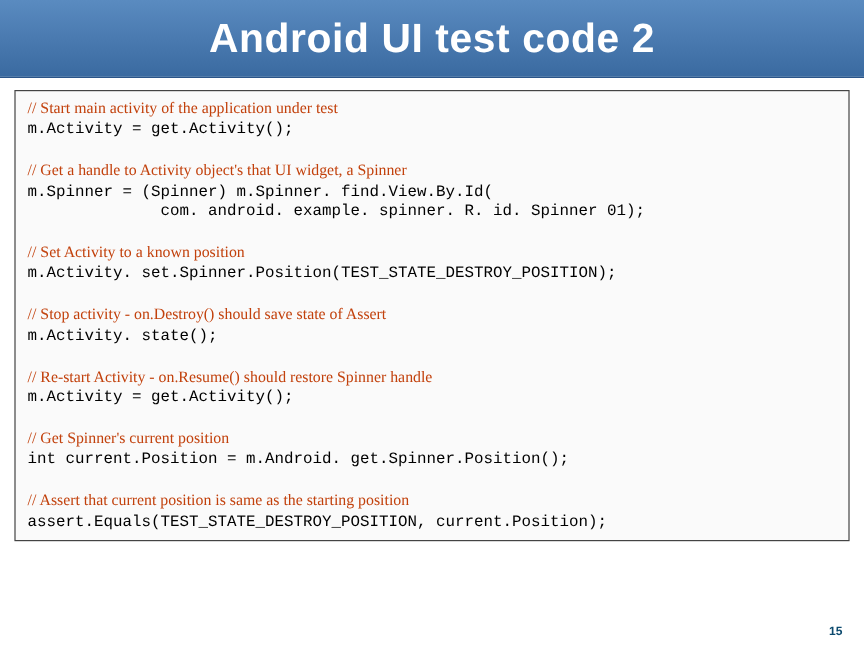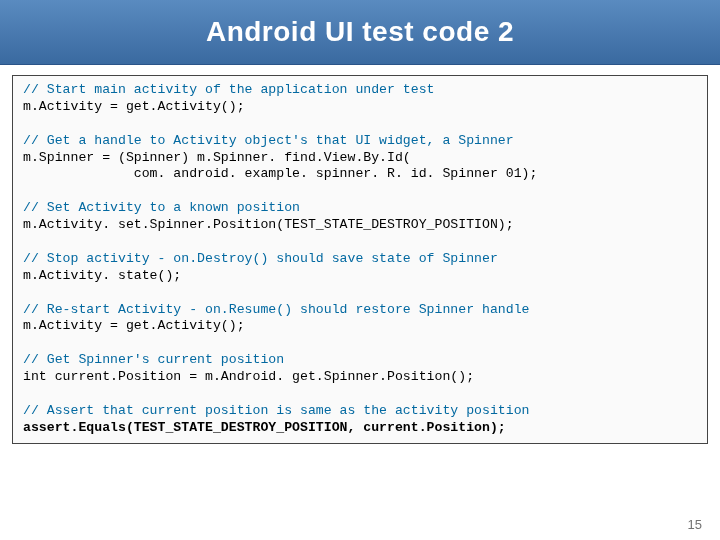--- a/index.html
+++ b/index.html
@@ -21,46 +21,48 @@
     background: linear-gradient(to bottom, #5a8bc0 0%, #4a7ab0 50%, #3a6aa0 100%);
     height: 64px;
     border-bottom: 1px solid #2a5488;
     display: flex;
     align-items: center;
     justify-content: center;
   }
   .title-text {
     color: #ffffff;
     font-weight: bold;
-    font-size: 28px;
+    font-size: 34px;
     letter-spacing: 0.5px;
   }
   .code-box {
     margin: 10px 12px 0 12px;
     border: 1px solid #444;
     background: #fafafa;
     padding: 6px 10px;
     font-family: "Courier New", Courier, monospace;
     font-size: 13.2px;
     line-height: 1.28;
     color: #000;
     white-space: pre;
   }
   .comment {
-    color: #0369a1;
+    color: #c2410c;
+    font-family: Liberation Serif, serif;
   }
   .bold {
-    font-weight: bold;
+    font-weight: normal;
   }
   .page-num {
     position: absolute;
     bottom: 8px;
     right: 18px;
-    font-size: 13px;
-    color: #737373;
+    font-size: 10px;
+    color: #0c4a6e;
+    font-weight: bold;
   }
 </style>
 </head>
 <body>
 
 <div class="slide">
 
   <div class="title-bar">
     <div class="title-text">Android UI test code 2</div>
   </div>
@@ -68,27 +70,27 @@
   <div class="code-box"><span class="comment">// Start main activity of the application under test</span>
 <span>m.Activity = get.Activity();</span>
 
 <span class="comment">// Get a handle to Activity object's that UI widget, a Spinner</span>
 <span>m.Spinner = (Spinner) m.Spinner. find.View.By.Id(</span>
 <span>              com. android. example. spinner. R. id. Spinner 01);</span>
 
 <span class="comment">// Set Activity to a known position</span>
 <span>m.Activity. set.Spinner.Position(TEST_STATE_DESTROY_POSITION);</span>
 
-<span class="comment">// Stop activity - on.Destroy() should save state of Spinner</span>
+<span class="comment">// Stop activity - on.Destroy() should save state of Assert</span>
 <span>m.Activity. state();</span>
 
 <span class="comment">// Re-start Activity - on.Resume() should restore Spinner handle</span>
 <span>m.Activity = get.Activity();</span>
 
 <span class="comment">// Get Spinner's current position</span>
 <span>int current.Position = m.Android. get.Spinner.Position();</span>
 
-<span class="comment">// Assert that current position is same as the activity position</span>
+<span class="comment">// Assert that current position is same as the starting position</span>
 <span class="bold">assert.Equals(TEST_STATE_DESTROY_POSITION, current.Position);</span></div>
 
   <div class="page-num">15</div>
 
 </div>
 
 </body></html>

